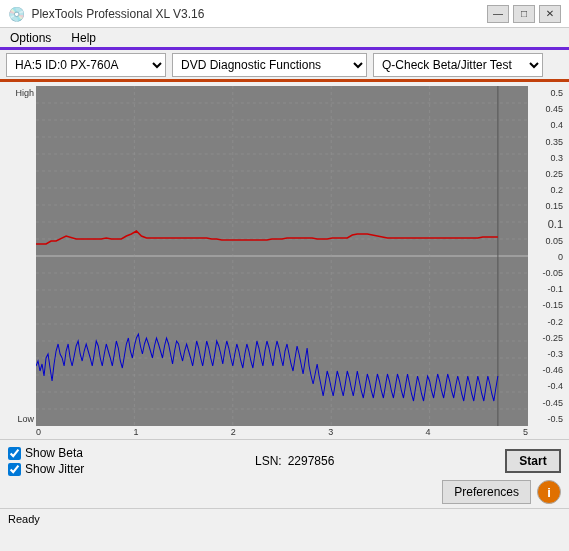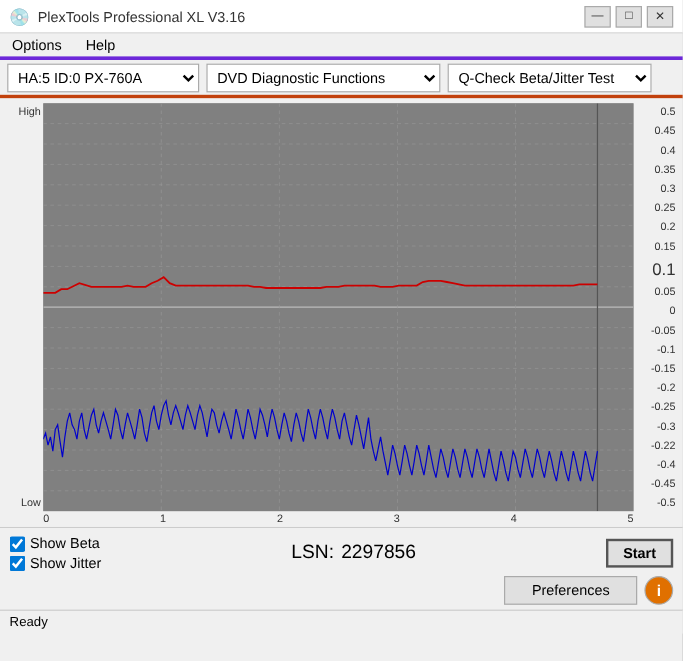--- a/index.html
+++ b/index.html
@@ -153,39 +153,39 @@
     .checkbox-row input[type=checkbox] {
       width: 13px;
       height: 13px;
       accent-color: #0078d7;
     }
     .lsn-area {
       display: flex;
       align-items: center;
       gap: 6px;
       color: #000;
-      font-size: 16px;
+      font-size: 12px;
     }
     .btn-area {
       display: flex;
       align-items: center;
       gap: 6px;
     }
     .start-btn {
       width: 56px;
       height: 24px;
       background: #e0e0e0;
       border: 2px solid #555;
       cursor: pointer;
       font-size: 12px;
       font-weight: bold;
     }
     .pref-btn {
       height: 24px;
-      padding: 0 22px;
+      padding: 0 11px;
       background: #e0e0e0;
       border: 1px solid #aaa;
       cursor: pointer;
       font-size: 12px;
       margin-left: 34px;
     }
     .info-btn {
       width: 24px;
       height: 24px;
       background: #e07000;
@@ -315,30 +315,30 @@
 
     <div class="y-axis-right">
       <span style="font-size:9px;">0.5</span>
       <span style="font-size:9px;">0.45</span>
       <span style="font-size:9px;">0.4</span>
       <span style="font-size:9px;">0.35</span>
       <span style="font-size:9px;">0.3</span>
       <span style="font-size:9px;">0.25</span>
       <span style="font-size:9px;">0.2</span>
       <span style="font-size:9px;">0.15</span>
-      <span style="font-size:14px;">0.1</span>
+      <span style="font-size:11px;">0.1</span>
       <span style="font-size:9px;">0.05</span>
       <span style="font-size:9px;">0</span>
       <span style="font-size:9px;">-0.05</span>
       <span style="font-size:9px;">-0.1</span>
       <span style="font-size:9px;">-0.15</span>
       <span style="font-size:9px;">-0.2</span>
       <span style="font-size:9px;">-0.25</span>
       <span style="font-size:9px;">-0.3</span>
-      <span style="font-size:9px;">-0.22</span>
+      <span style="font-size:9px;">-0.46</span>
       <span style="font-size:9px;">-0.4</span>
       <span style="font-size:9px;">-0.45</span>
       <span style="font-size:9px;">-0.5</span>
     </div>
   </div>
 
   <div class="x-axis">
     <span>0</span>
     <span>1</span>
     <span>2</span>

